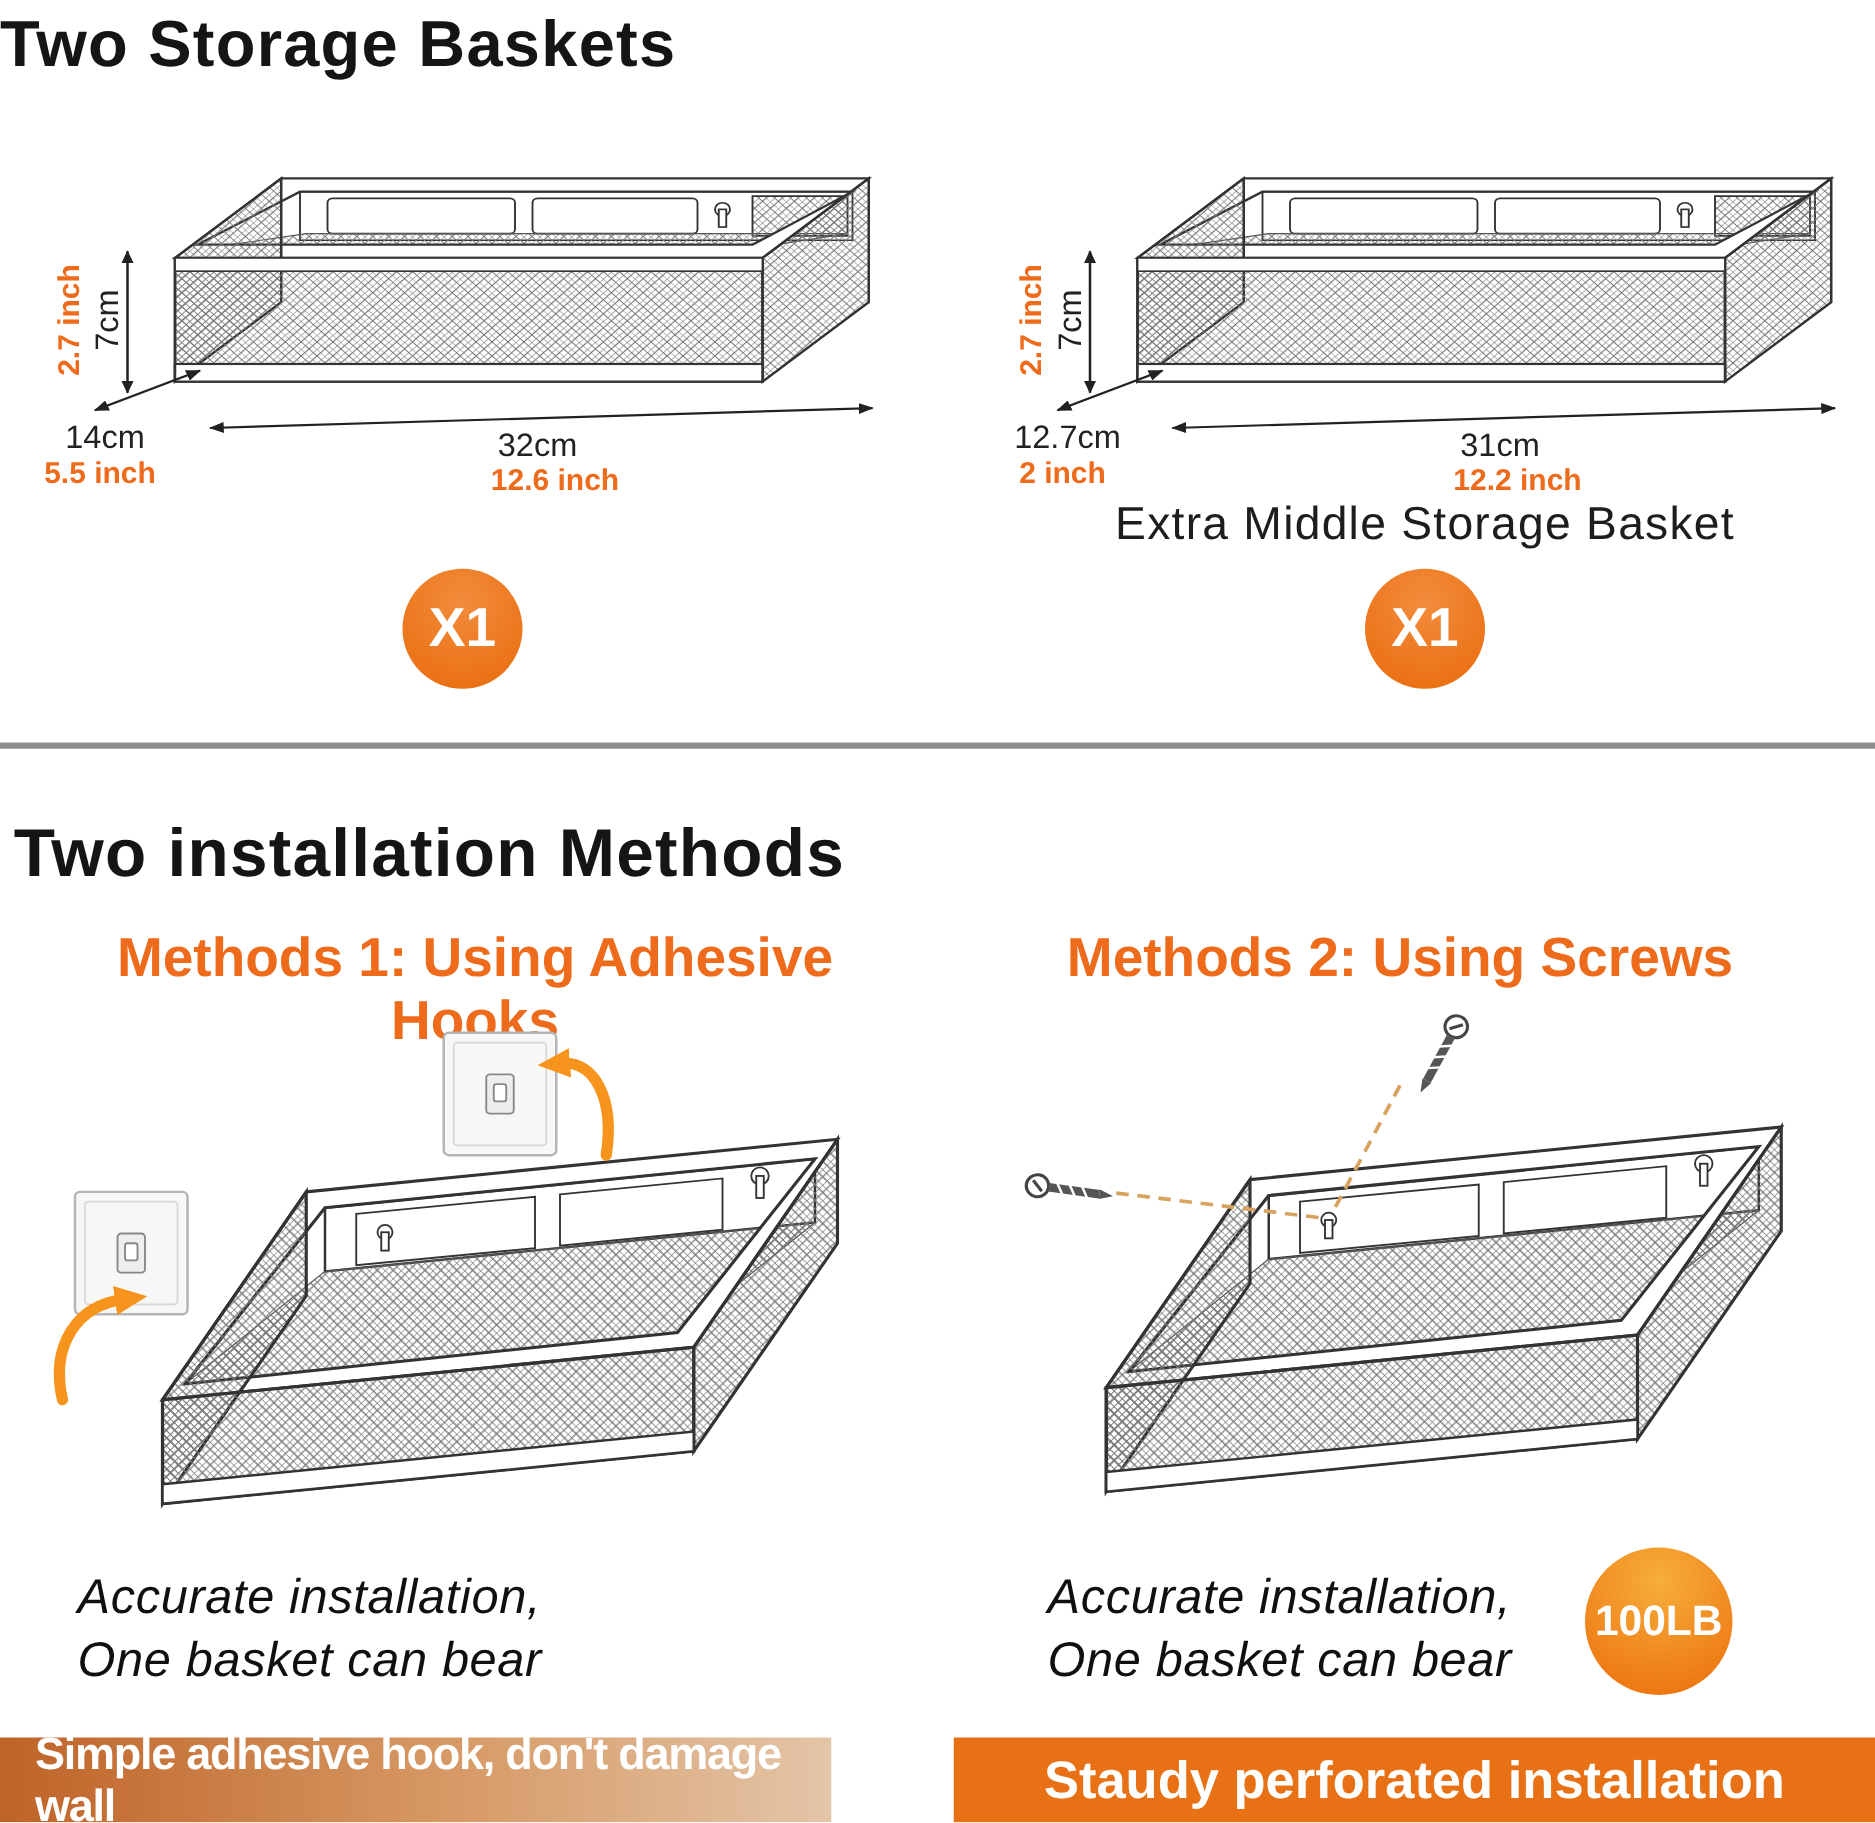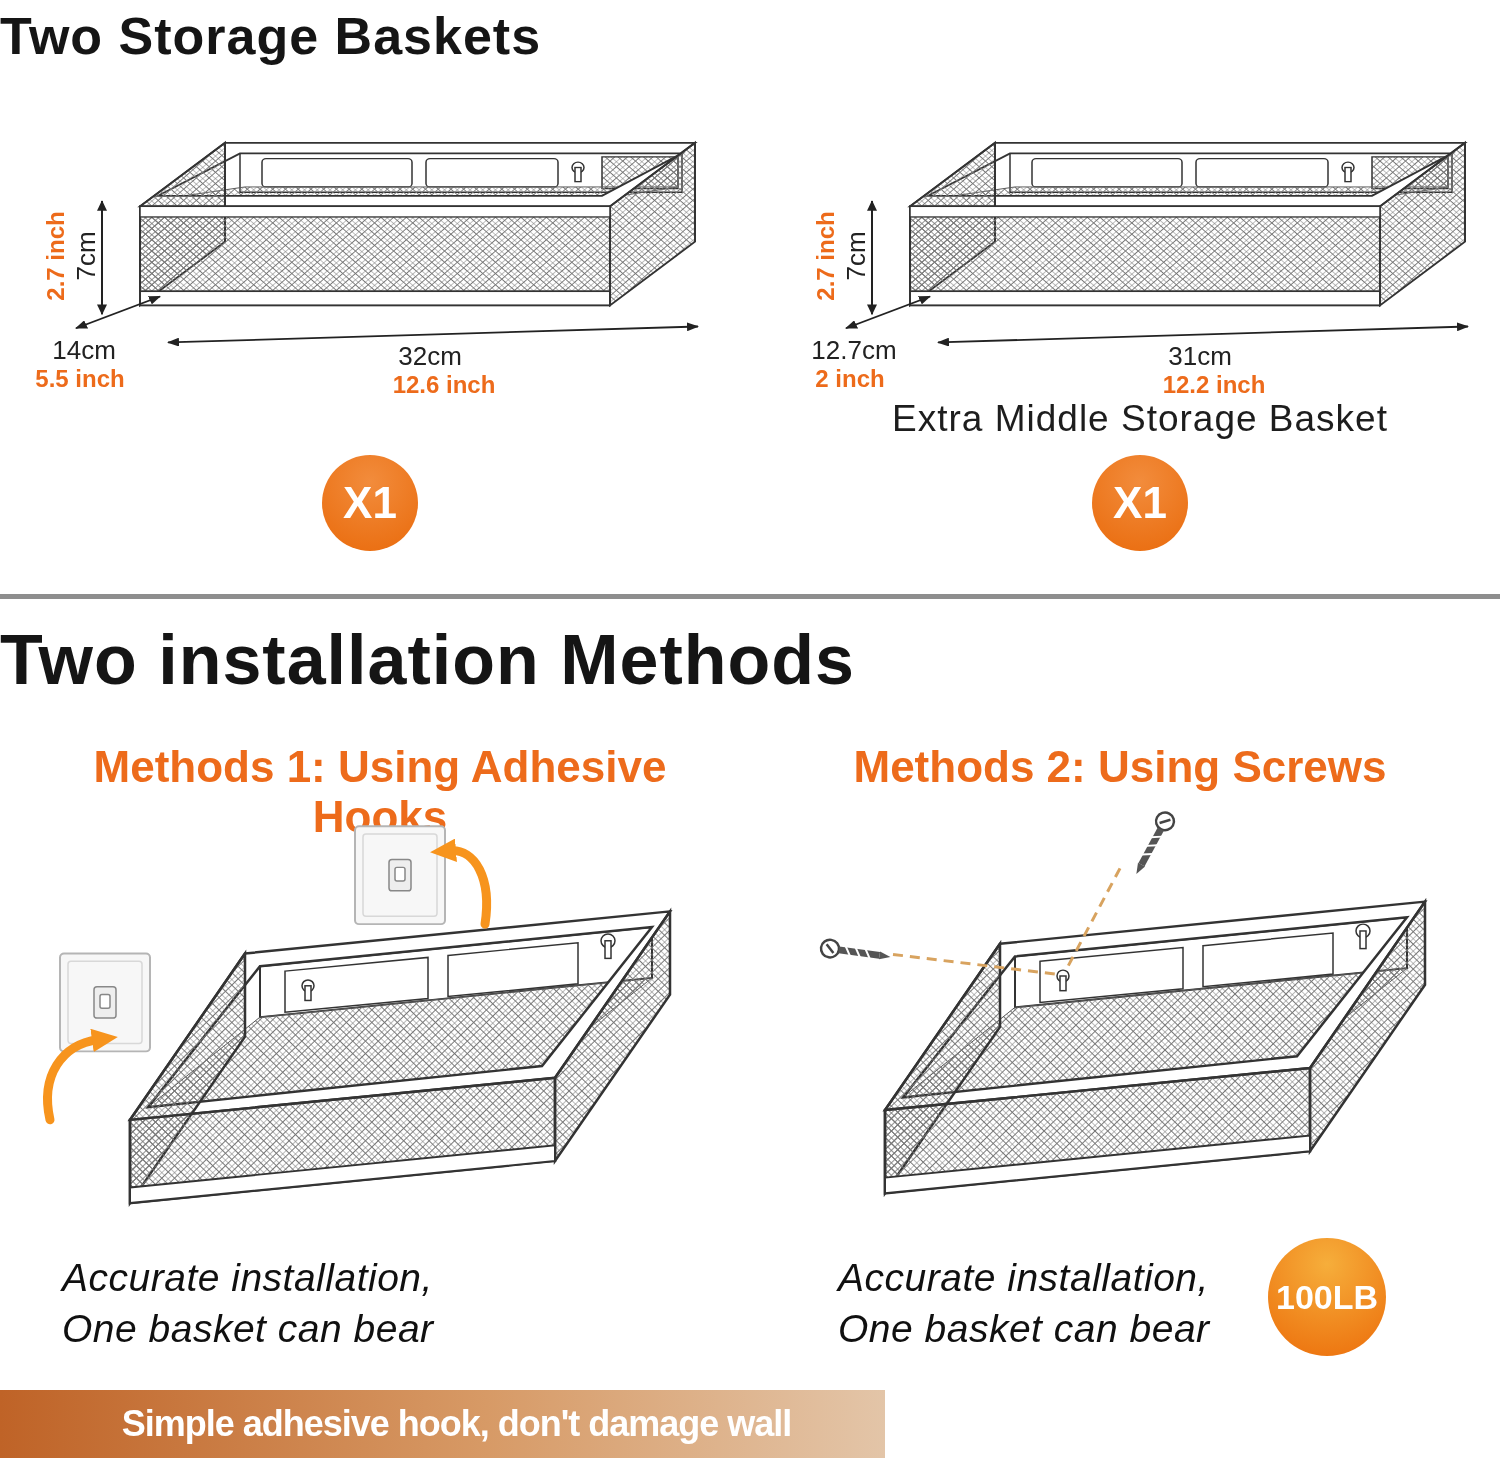--- a/index.html
+++ b/index.html
@@ -2,21 +2,21 @@
 <html><head>
 <meta charset="utf-8">
 <style>
   * { margin:0; padding:0; box-sizing:border-box; }
   html,body { background:#fff; }
   body { font-family:"Liberation Sans", sans-serif; }
   .page { position:relative; width:1500px; height:1458px; background:#fff; overflow:hidden; }
   .abs { position:absolute; }
   .title { width:100%; font-weight:700; color:#151515; }
   #top-title { top:6px; font-size:52px; letter-spacing:1px; }
-  #bottom-title { top:620px; font-size:70px; letter-spacing:1px; }
+  #bottom-title { top:652px; font-size:54px; letter-spacing:1px;padding-left:11px; }
 
   .basket-panel { width:700px; height:310px; }
   .basket-svg { position:absolute; left:30px; top:0; }
   .dim { stroke:#222; stroke-width:2; }
 
   .vlabel, .hlabel { position:absolute; white-space:nowrap; }
   .vlabel { transform:translate(-50%,-50%) rotate(-90deg); }
   .hlabel { transform:translate(-50%,-50%); }
   .dim-black { color:#222; font-size:26px; font-weight:400; }
   .dim-orange { color:#ED6B1B; font-size:24px; font-weight:700; }
@@ -32,21 +32,21 @@
   .install-panel { position:absolute; width:700px; height:460px; }
   .install-svg { width:700px; height:460px; }
 
   .desc { position:absolute; font-size:39px; color:#101010; line-height:1.32; letter-spacing:0.5px;font-style:italic; }
   .cap-badge { position:absolute; width:118px; height:118px; border-radius:50%;
     background:radial-gradient(circle at 50% 22%, #F6AE3B, #EC6D0A);
     color:#fff; font-weight:700; font-size:34px; display:flex; align-items:center; justify-content:center; }
 
   .banner { position:absolute; top:1390px; height:68px; display:flex; align-items:center; justify-content:center;
     color:#fff; font-weight:700; }
-  #banner-left  { left:0; width:885px; font-size:36px; letter-spacing:-1px;
+  #banner-left  { left:0; width:665px; font-size:36px; letter-spacing:-1px;
     background:linear-gradient(90deg, #BF6327 0%, #D79A66 55%, #E3C5A8 100%);padding-left:28px; }
   #banner-right { left:763px; width:737px; font-size:42px; background:#E87115; }
 </style>
 </head>
 <body>
 
 <div class="page">
 
   <svg width="0" height="0" style="position:absolute" aria-hidden="true">
     <defs>
@@ -184,14 +184,15 @@
     <div>One basket can bear</div>
   </div>
 
   <div class="desc" style="left:838px;top:1252px">
     <div>Accurate installation,</div>
     <div>One basket can bear</div>
   </div>
   <div class="cap-badge" style="left:1268px;top:1238px">100LB</div>
 
   <div id="banner-left" class="banner">Simple adhesive hook, don't damage wall</div>
+  <div id="banner-right" class="banner">Staudy perforated installation</div>
 
 </div>
 
 </body></html>

